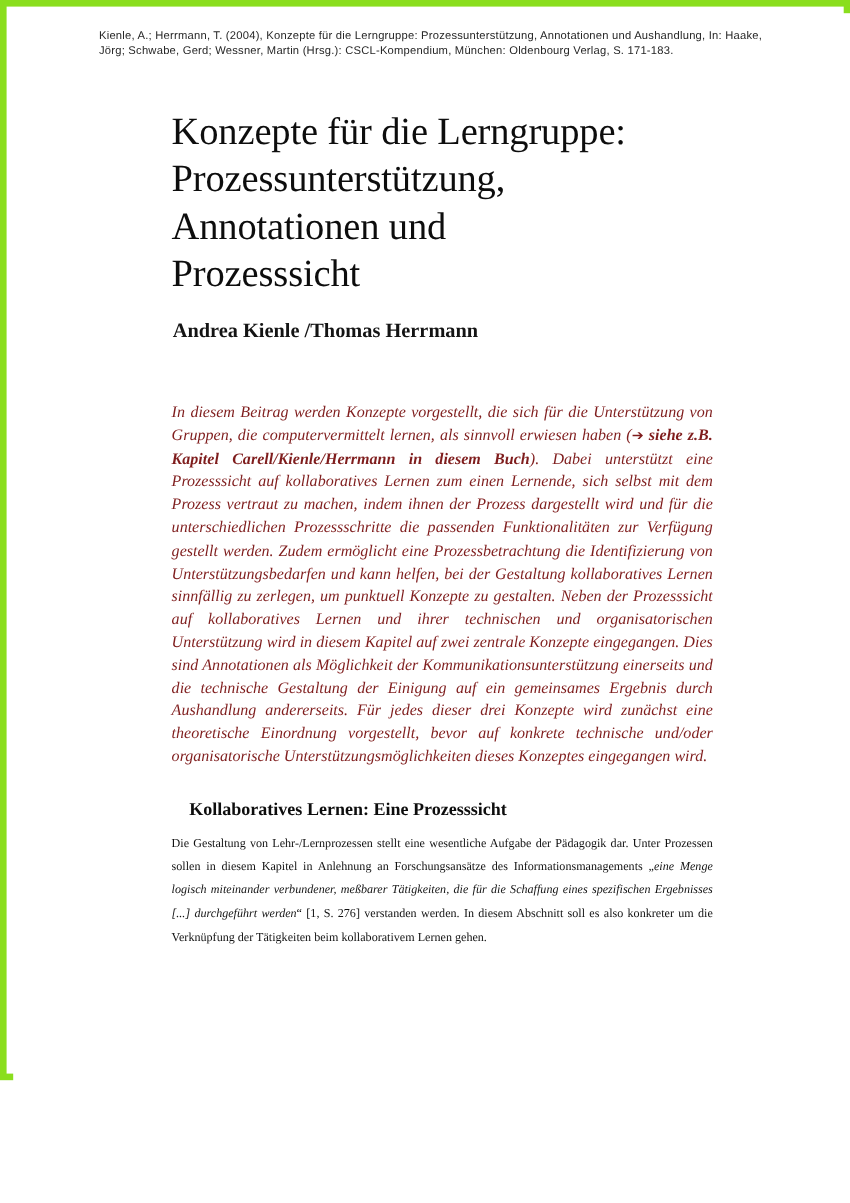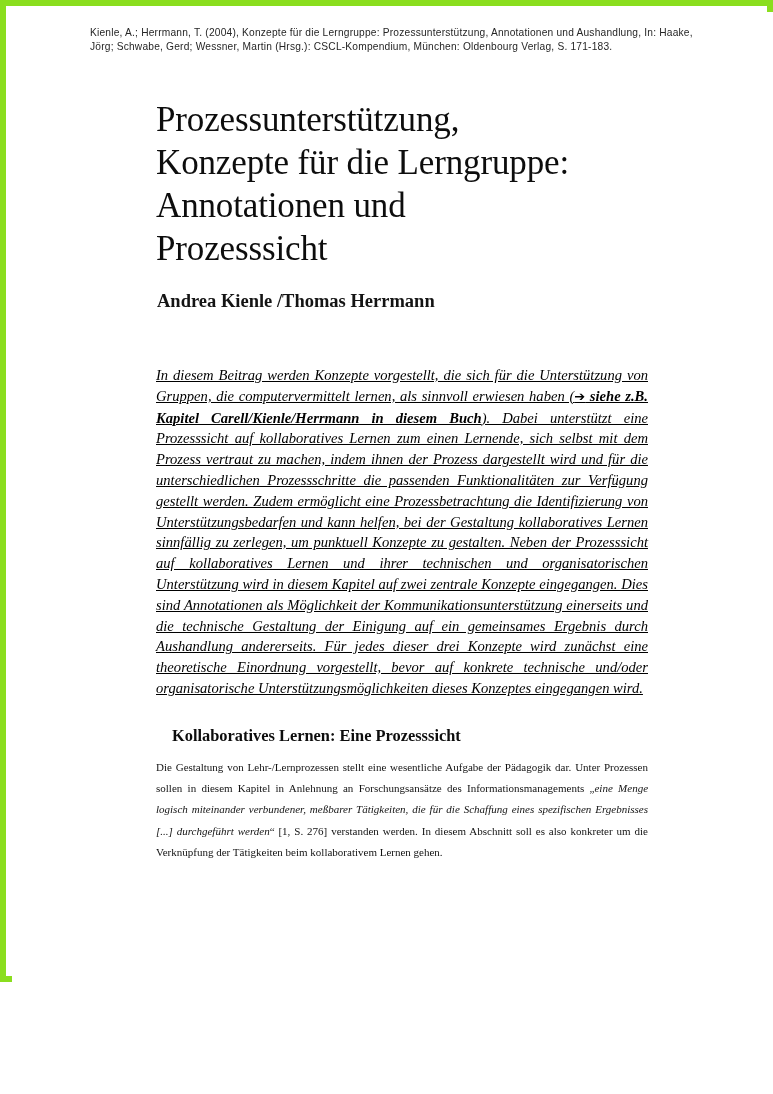--- a/index.html
+++ b/index.html
@@ -78,23 +78,22 @@
   }
 
   
   .abstract {
     margin: 52px 0 4px 0;
     font-style: italic;
     font-size: 14.6px;
     line-height: 20.8px;
     text-align: justify;
     text-justify: inter-word;
-    color: #000000;
+    color: #7f1d1d;
     hyphens: manual;
-    text-decoration: underline;
   }
   .abstract b,
   .abstract .bi {
     font-weight: 700;
     font-style: italic;
   }
   .arrow-glyph {
     font-family: "DejaVu Sans", sans-serif;
     font-style: normal;
     font-weight: 700;
@@ -124,22 +123,22 @@
 <body>
 
 <div class="page-frame" style="border-color: rgb(138, 222, 30);">
   <div class="page-inner">
 
     <div class="citation">Kienle, A.; Herrmann, T. (2004), Konzepte für die Lerngruppe: Prozessunterstützung, Annotationen und Aushandlung, In: Haake, Jörg; Schwabe, Gerd; Wessner, Martin (Hrsg.): CSCL-Kompendium, München: Oldenbourg Verlag, S. 171-183.</div>
 
     <div class="column">
 
       <h1 class="doc-title">
+        <span class="tline">Konzepte für die Lerngruppe:</span>
         <span class="tline">Prozessunterstützung,</span>
-        <span class="tline">Konzepte für die Lerngruppe:</span>
         <span class="tline">Annotationen und</span>
         <span class="tline">Prozesssicht</span>
       </h1>
 
       <div class="authors">Andrea Kienle /Thomas Herrmann</div>
 
       <p class="abstract">
         <span>In diesem Beitrag werden Konzepte vorgestellt, die sich für die Unterstützung von Gruppen, die computervermittelt lernen, als sinnvoll erwiesen haben (</span><span class="arrow-glyph">➔</span><b> siehe z.B. Kapitel Carell/Kienle/Herrmann in diesem Buch</b><span>). Dabei unterstützt eine Prozesssicht auf kollaboratives Lernen zum einen Lernende, sich selbst mit dem Prozess vertraut zu machen, indem ihnen der Prozess dargestellt wird und für die unterschiedlichen Prozessschritte die passenden Funktionalitäten zur Verfügung gestellt werden. Zudem ermöglicht eine Prozessbetrachtung die Identifizierung von Unterstützungsbedarfen und kann helfen, bei der Gestaltung kollaboratives Lernen sinnfällig zu zerlegen, um punktuell Konzepte zu gestalten. Neben der Prozesssicht auf kollaboratives Lernen und ihrer technischen und organisatorischen Unterstützung wird in diesem Kapitel auf zwei zentrale Konzepte eingegangen. Dies sind Annotationen als Möglichkeit der Kommunikationsunterstützung einerseits und die technische Gestaltung der Einigung auf ein gemeinsames Ergebnis durch Aushandlung andererseits. Für jedes dieser drei Konzepte wird zunächst eine theoretische Einordnung vorgestellt, bevor auf konkrete technische und/oder organisatorische Unterstützungsmöglichkeiten dieses Konzeptes eingegangen wird.</span>
       </p>
 

